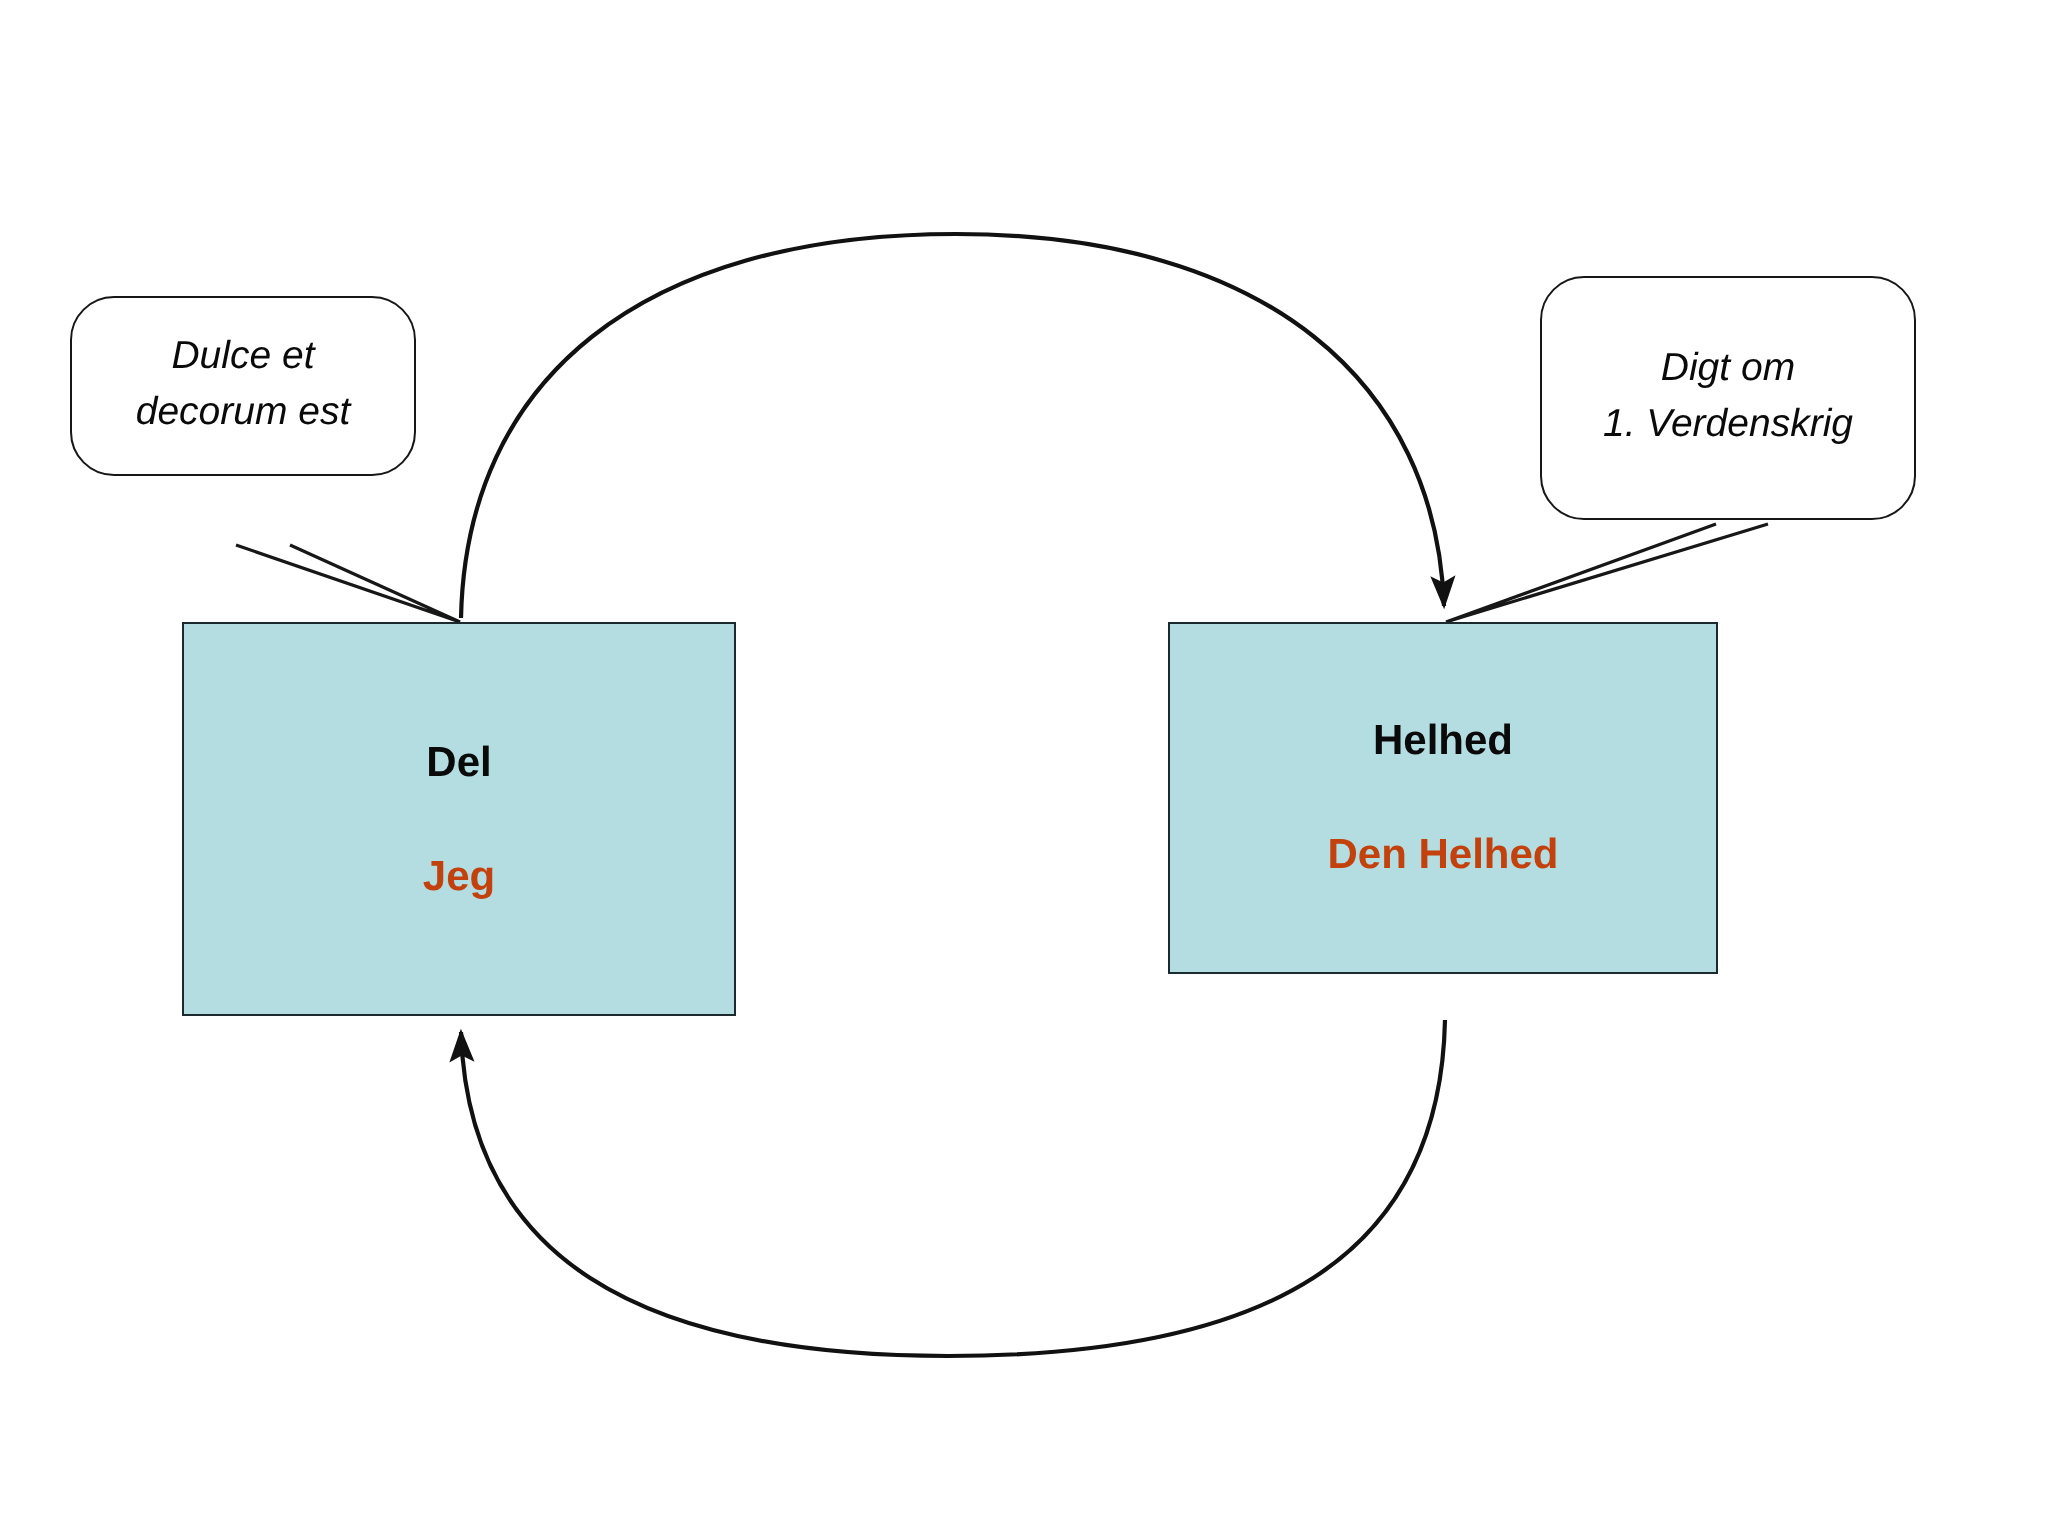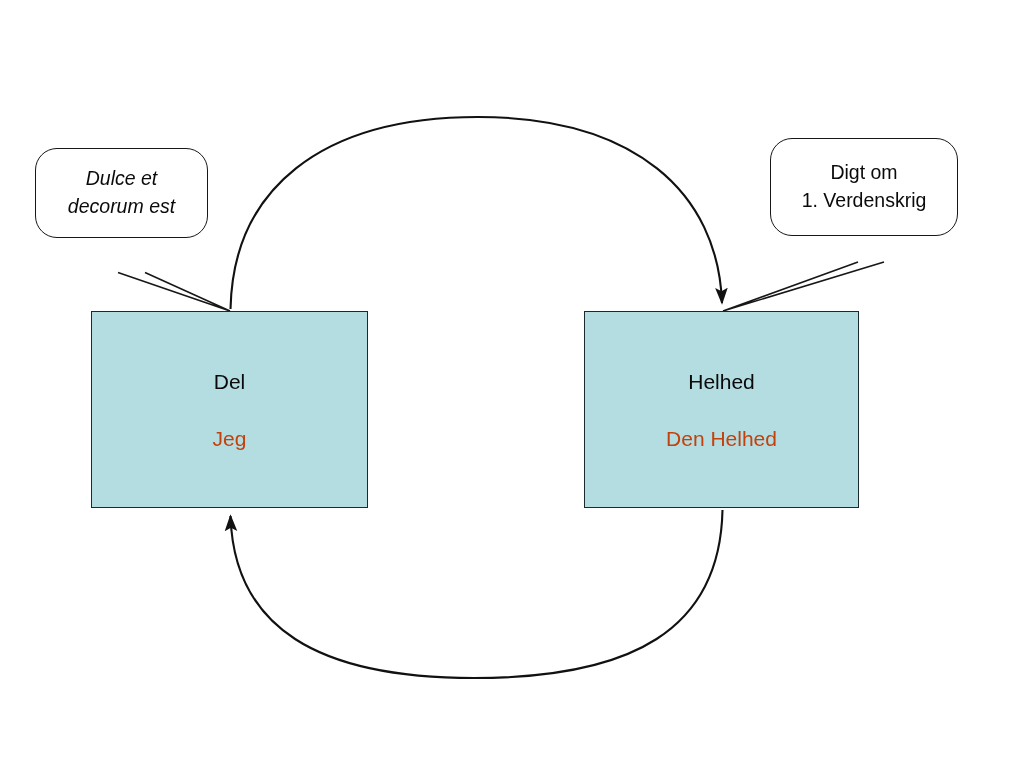--- a/index.html
+++ b/index.html
@@ -31,34 +31,35 @@
   .concept-box {
     position: absolute;
     box-sizing: border-box;
     background: #b4dde1;
     border: 1.6px solid #1b2a2e;
     display: flex;
     flex-direction: column;
     align-items: center;
     justify-content: center;
     z-index: 3;
+    font-weight: bold;
   }
   .concept-box .title {
     font-size: 21px;
     color: #0a0a0a;
     line-height: 1;
     margin-bottom: 36px;
   }
   .concept-box .subtitle {
     font-size: 21px;
     color: #c2410c;
     line-height: 1;
   }
   #box-del     { left: 91px;  top: 311px; width: 277px; height: 197px; }
-  #box-helhed  { left: 584px; top: 311px; width: 275px; height: 197px; }
+  #box-helhed  { left: 584px; top: 311px; width: 275px; height: 176px; }
 
   
   .callout {
     position: absolute;
     box-sizing: border-box;
     background: #ffffff;
     border: 1.6px solid #171717;
     border-radius: 22px;
     display: flex;
     align-items: center;
@@ -73,21 +74,21 @@
     white-space: pre-line;
   }
   #callout-dulce {
     left: 35px; top: 148px; width: 173px; height: 90px;
   }
   #callout-dulce .text {
     font-style: italic;
     font-weight: 500;
   }
   #callout-digt {
-    left: 770px; top: 138px; width: 188px; height: 98px;
+    left: 770px; top: 138px; width: 188px; height: 122px; font-style: italic;
   }
 </style>
 </head>
 <body>
 
 <div id="canvas">
 
   <svg id="wires" viewBox="0 0 1024 768" xmlns="http://www.w3.org/2000/svg">
     <defs>
       <marker id="arrow-head" markerWidth="9" markerHeight="9" refX="7.2" refY="3.2" orient="auto" markerUnits="strokeWidth">

